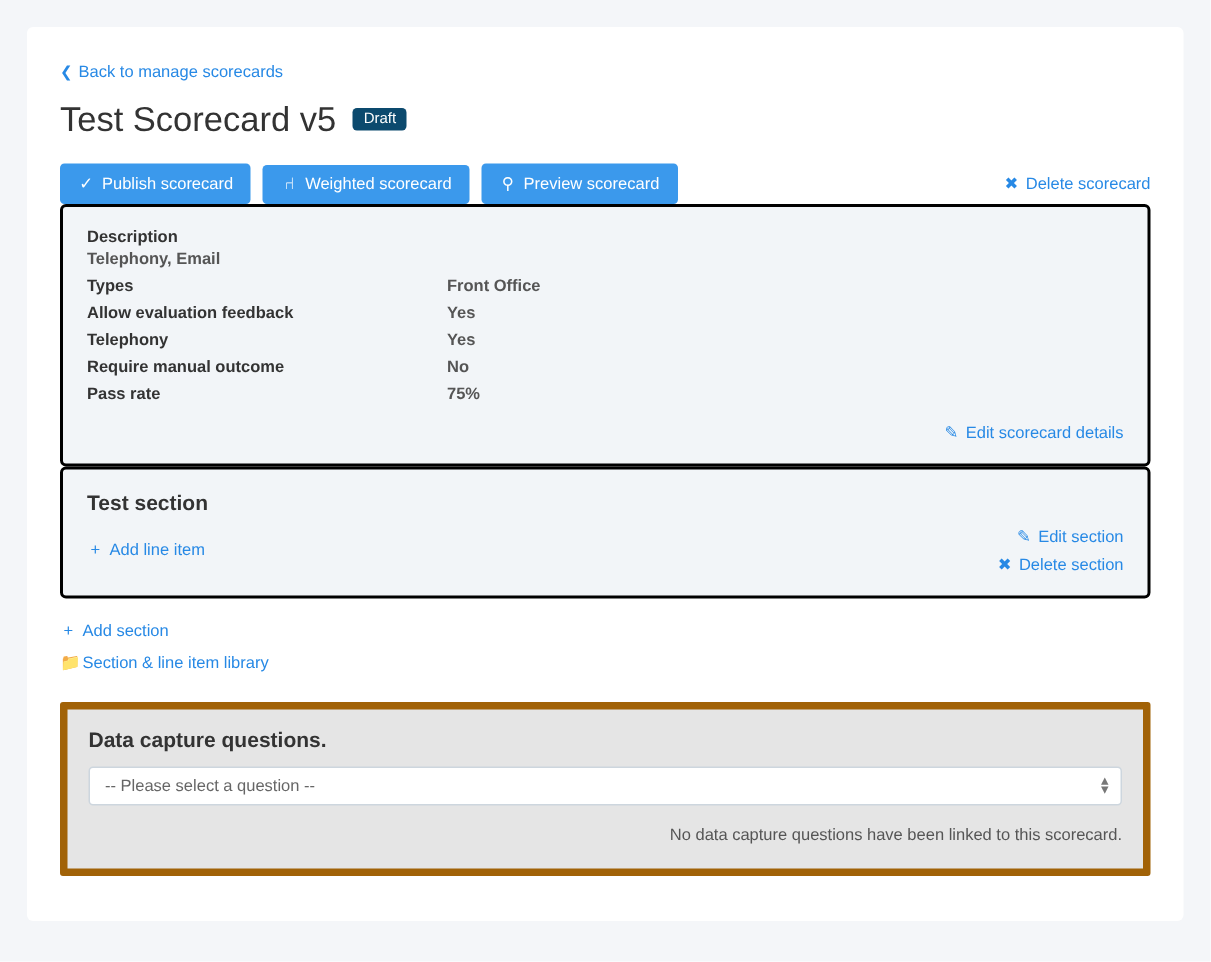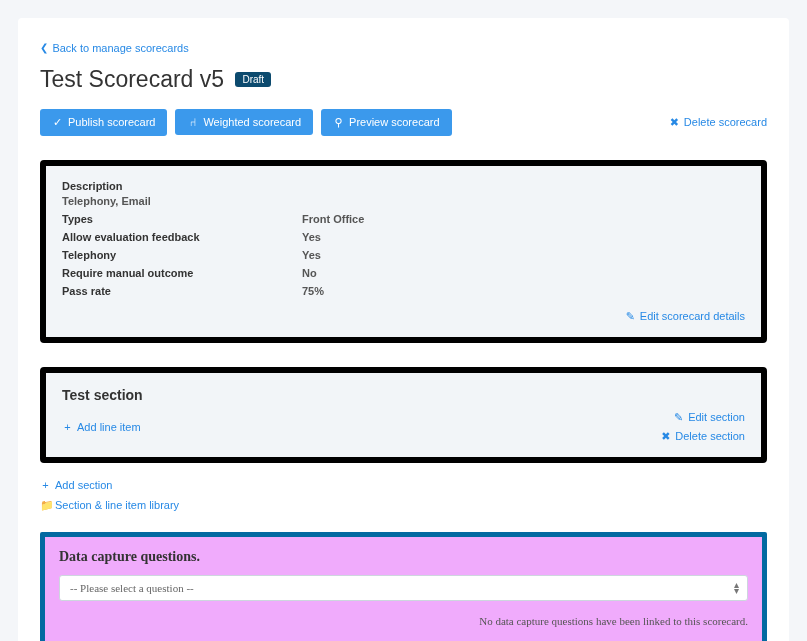--- a/index.html
+++ b/index.html
@@ -68,24 +68,24 @@
     color: #2789e5;
     font-size: 11px;
     text-decoration: none;
     display: inline-flex;
     align-items: center;
     gap: 4px;
     cursor: pointer;
   }
   .panel {
     background: #f2f5f8;
-    border: 6px solid #000000;
+    border: 2px solid #000000;
     border-radius: 4px;
     padding: 14px 16px 14px 16px;
-    margin-top: 24px;
+    margin-top: 0;
   }
   .desc-label {
     font-weight: 700;
     font-size: 11px;
     color: #333;
   }
   .desc-text {
     font-size: 11px;
     color: #555;
     margin-top: 2px;
@@ -120,26 +120,25 @@
     margin-bottom: 6px;
   }
   .section-below-links {
     margin-top: 16px;
     display: flex;
     flex-direction: column;
     gap: 8px;
     align-items: flex-start;
   }
   .highlight-box {
-    border: 5px solid #0369a1;
+    border: 5px solid #a16207;
     border-radius: 2px;
     margin-top: 20px;
     padding: 12px 14px 16px 14px;
-    background: #f0abfc;
-    font-family: Liberation Serif, serif;
+    background: #e5e5e5;
   }
   .highlight-box h3 {
     font-size: 14px;
     color: #333;
     font-weight: 600;
     margin-bottom: 10px;
   }
   .select-wrap {
     position: relative;
     background: #fff;

